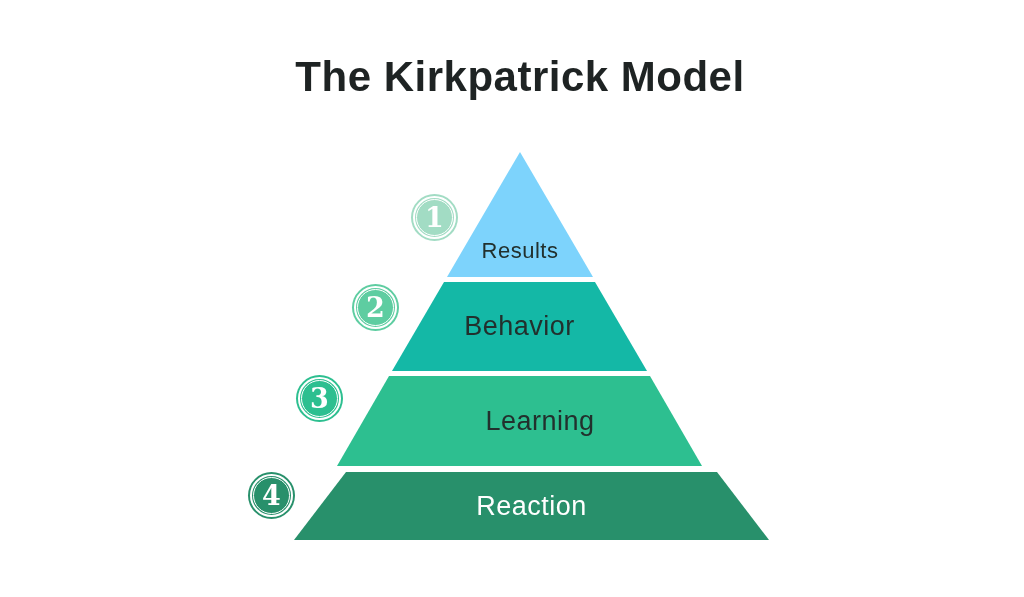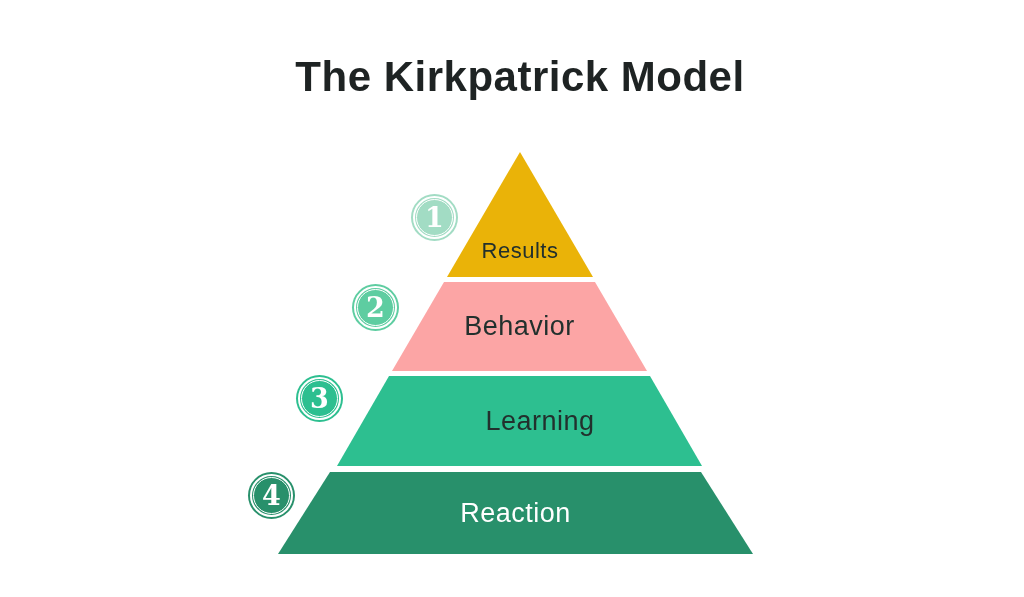--- a/index.html
+++ b/index.html
@@ -48,21 +48,21 @@
   }
   .seg-2 .seg-label { font-size: 27px; }
   
   .seg-3 {
     left: 329px; top: 368px; width: 365px; height: 90px;
     clip-path: polygon(52px 0, 313px 0, 100% 100%, 0 100%);
   }
   .seg-3 .seg-label { font-size: 27px; }
   
   .seg-4 {
-    left: 270px; top: 464px; width: 475px; height: 82px;
+    left: 286px; top: 464px; width: 475px; height: 68px;
     clip-path: polygon(52px 0, 423px 0, 100% 100%, 0 100%);
     align-items: center;
   }
   .seg-4 .seg-label { font-size: 27px; }
 
   
   .badge {
     position: absolute;
     width: 47px; height: 47px;
     border-radius: 50%;
@@ -97,25 +97,25 @@
   .badge-3 { left: 288px; top: 367px; }
   .badge-4 { left: 240px; top: 464px; }
 </style>
 </head>
 <body>
 
 <div class="canvas">
 
   <h1 class="title" style="color: rgb(30, 35, 35);">The Kirkpatrick Model</h1>
 
-  <div class="segment seg-1" style="background-color: #eab308;">
+  <div class="segment seg-1" style="background-color: #7dd3fc;">
     <span class="seg-label" style="color: rgb(34, 48, 45);">Results</span>
   </div>
 
-  <div class="segment seg-2" style="background-color: #fca5a5;">
+  <div class="segment seg-2" style="background-color: #14b8a6;">
     <span class="seg-label" style="color: rgb(34, 48, 45);">Behavior</span>
   </div>
 
   <div class="segment seg-3" style="background-color: rgb(45, 191, 144);">
     <span class="seg-label" style="color: rgb(34, 48, 45); margin-left: 41px;">Learning</span>
   </div>
 
   <div class="segment seg-4" style="background-color: rgb(40, 144, 107);">
     <span class="seg-label" style="color: rgb(255, 255, 255);">Reaction</span>
   </div>

